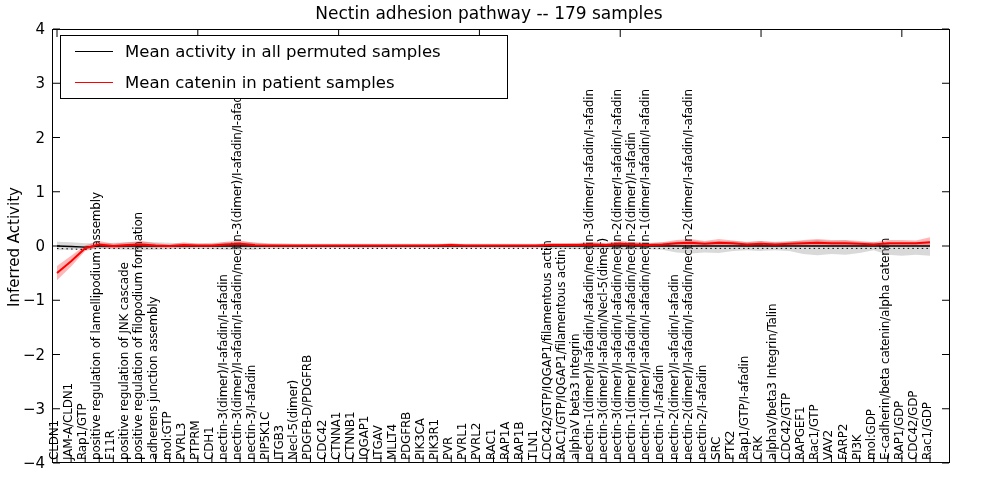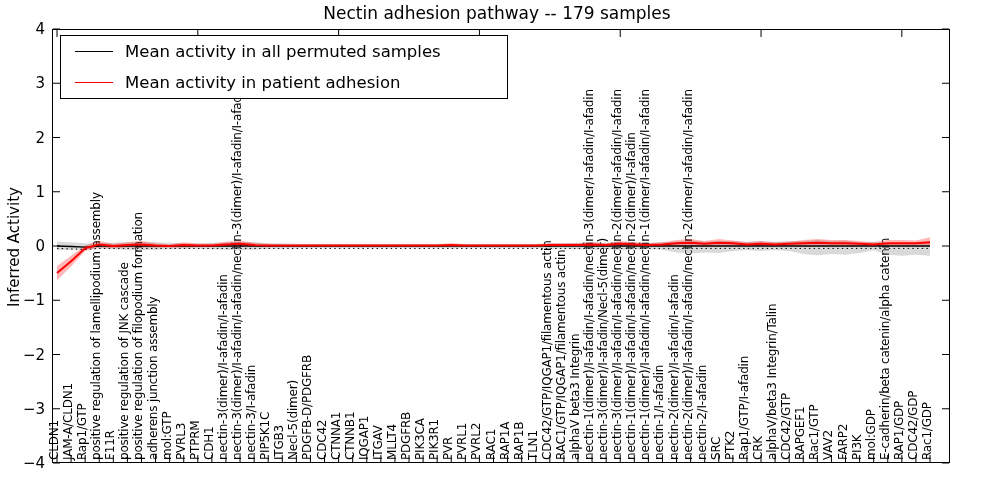--- a/index.html
+++ b/index.html
@@ -1,18 +1,18 @@
 <!DOCTYPE html>
 <html><head>
 <meta charset="utf-8">
 <style>
   html,body{margin:0;padding:0;background:#fff;}
   #fig{position:relative;width:1000px;height:500px;background:#ffffff;overflow:hidden;
        font-family:"DejaVu Sans","Liberation Sans",sans-serif;color:#000;}
-  .title{position:absolute;left:48px;top:3px;width:898px;text-align:center;
+  .title{position:absolute;left:40px;top:3px;width:898px;text-align:center;
          font-size:17px;white-space:nowrap;}
   .xlabel{position:absolute;left:52px;top:478px;width:898px;text-align:center;font-size:15px;}
   .ylabel{position:absolute;left:-71px;top:238px;width:170px;text-align:center;
           font-size:15px;transform:rotate(-90deg);}
   .frame{position:absolute;left:52px;top:29px;width:898px;height:434px;
          border:1px solid #000;box-sizing:border-box;background:transparent;}
   svg{position:absolute;left:0;top:0;}
   .ytl{position:absolute;width:36px;text-align:right;font-size:15px;line-height:16px;}
   .xt{position:absolute;transform-origin:0 0;transform:rotate(-90deg);
       font-size:12px;line-height:13px;white-space:nowrap;letter-spacing:-0.2px;}
@@ -211,16 +211,16 @@
       <div class="ytl" style="left: 9px; top: 455px;">−4</div>
     </div>
 
   <div class="legend">
     <div class="lrow">
       <div class="lswatch" id="sw0" style="border-top: 1.7px solid rgb(0, 0, 0);"></div>
       <div class="ltext">Mean activity in all permuted samples</div>
     </div>
     <div class="lrow">
       <div class="lswatch" id="sw1" style="border-top: 1.7px solid rgb(255, 0, 0);"></div>
-      <div class="ltext">Mean activity in patient adhesion</div>
+      <div class="ltext">Mean catenin in patient samples</div>
     </div>
   </div>
 </div>
 
 </body></html>

